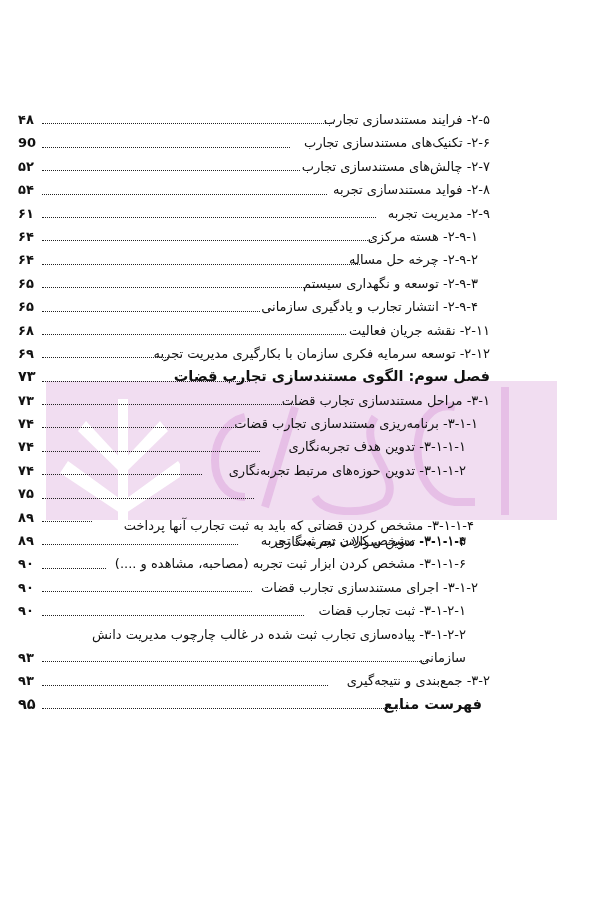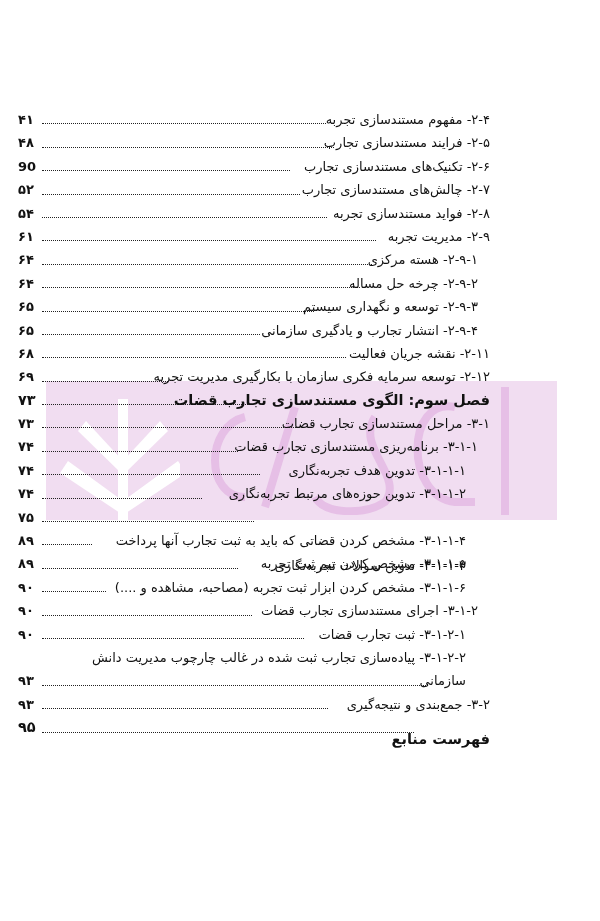--- a/index.html
+++ b/index.html
@@ -34,25 +34,20 @@
   <svg class="wm-letters" viewBox="0 0 330 128" fill="none" stroke="#e6bfe6" stroke-width="8">
     <path d="M300 0 L300 128"></path>
     <path d="M250 20 C200 10, 200 110, 250 115 L270 115"></path>
     <path d="M170 30 C150 60, 200 90, 180 115 C160 128, 120 128, 110 110"></path>
     <path d="M90 20 L60 120"></path>
     <path d="M40 30 C0 40, 0 110, 40 110"></path>
   </svg>
 </div>
 
 <div class="toc" id="toc">
-    <div class="row">
-      <span class="page">۴۱</span>
-      <span class="leader" style="width: 284px;"></span>
-      <span class="entry" style="right: 0px;">۲-۴- مفهوم مستندسازی تجربه</span>
-    </div>
     <div class="row">
       <span class="page">۴۸</span>
       <span class="leader" style="width: 292px;"></span>
       <span class="entry" style="right: 0px;">۲-۵- فرایند مستندسازی تجارب</span>
     </div>
     <div class="row">
       <span class="page">90</span>
       <span class="leader" style="width: 248px;"></span>
       <span class="entry" style="right: 0px;">۲-۶- تکنیک‌های مستندسازی تجارب</span>
     </div>
@@ -127,21 +122,21 @@
       <span class="entry" style="right: 24px;">۳-۱-۱-۲- تدوین حوزه‌های مرتبط تجربه‌نگاری</span>
     </div>
     <div class="row">
       <span class="page">۷۵</span>
       <span class="leader" style="width: 212px;"></span>
       <span class="entry" style="right: 24px; margin-top: 48px;">۳-۱-۱-۳- تدوین سوالات تجربه‌نگاری</span>
     </div>
     <div class="row">
       <span class="page">۸۹</span>
       <span class="leader" style="width: 50px;"></span>
-      <span class="entry" style="right: 24px;">۳-۱-۱-۴- مشخص کردن قضاتی که باید به ثبت تجارب آنها پرداخت</span>
+      <span class="entry" style="right: 16px; margin-top: 8px;">۳-۱-۱-۴- مشخص کردن قضاتی که باید به ثبت تجارب آنها پرداخت</span>
     </div>
     <div class="row">
       <span class="page">۸۹</span>
       <span class="leader" style="width: 196px;"></span>
       <span class="entry" style="right: 24px;">۳-۱-۱-۵- مشخص کردن تیم ثبت تجربه</span>
     </div>
     <div class="row">
       <span class="page">۹۰</span>
       <span class="leader" style="width: 64px;"></span>
       <span class="entry" style="right: 24px;">۳-۱-۱-۶- مشخص کردن ابزار ثبت تجربه (مصاحبه، مشاهده و ....)</span>
@@ -166,15 +161,15 @@
       <span class="entry" style="right: 24px;">سازمانی</span>
     </div>
     <div class="row">
       <span class="page">۹۳</span>
       <span class="leader" style="width: 286px;"></span>
       <span class="entry" style="right: 0px;">۳-۲- جمع‌بندی و نتیجه‌گیری</span>
     </div>
     <div class="row chapter">
       <span class="page">۹۵</span>
       <span class="leader" style="width: 372px;"></span>
-      <span class="entry" style="right: 0px; margin-top: 12px;">فهرست منابع</span>
+      <span class="entry" style="right: 8px;">فهرست منابع</span>
     </div>
   </div>
 
 </body></html>

